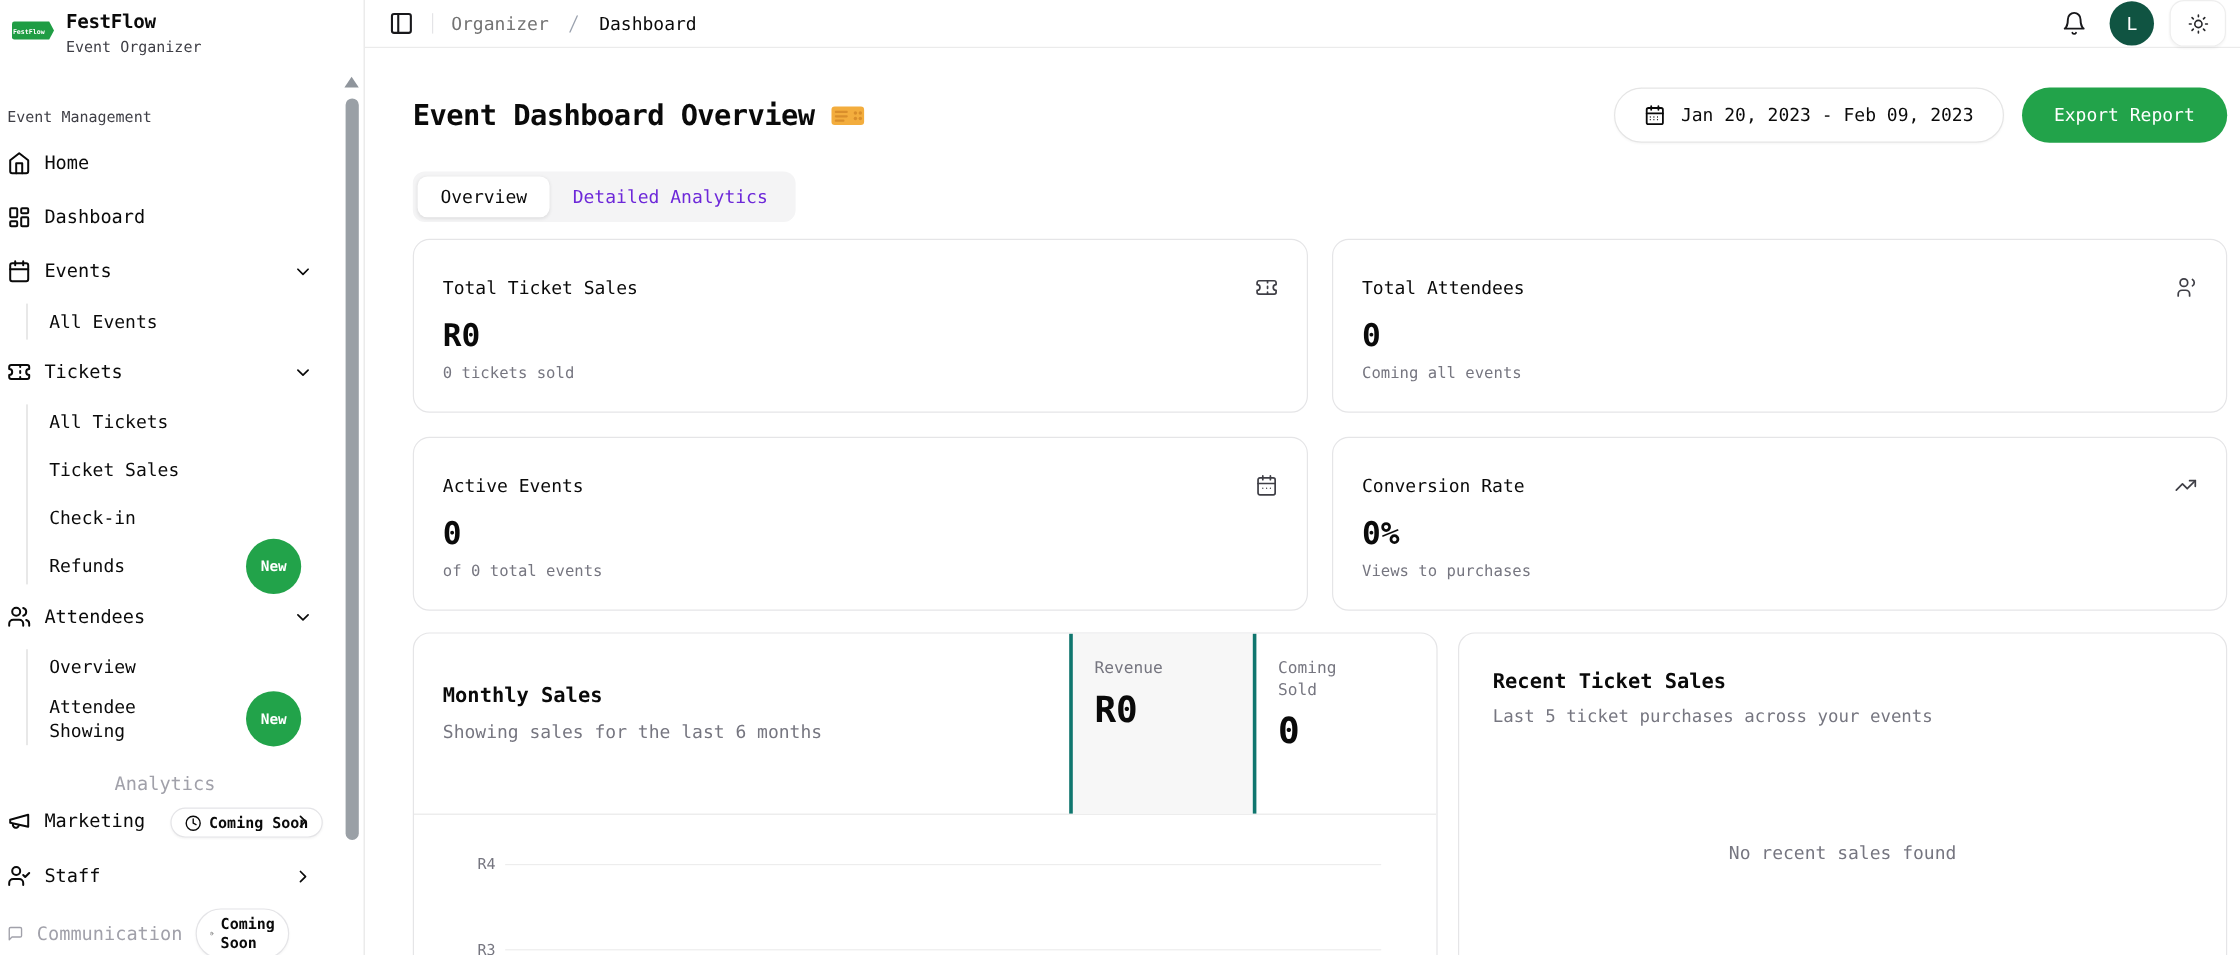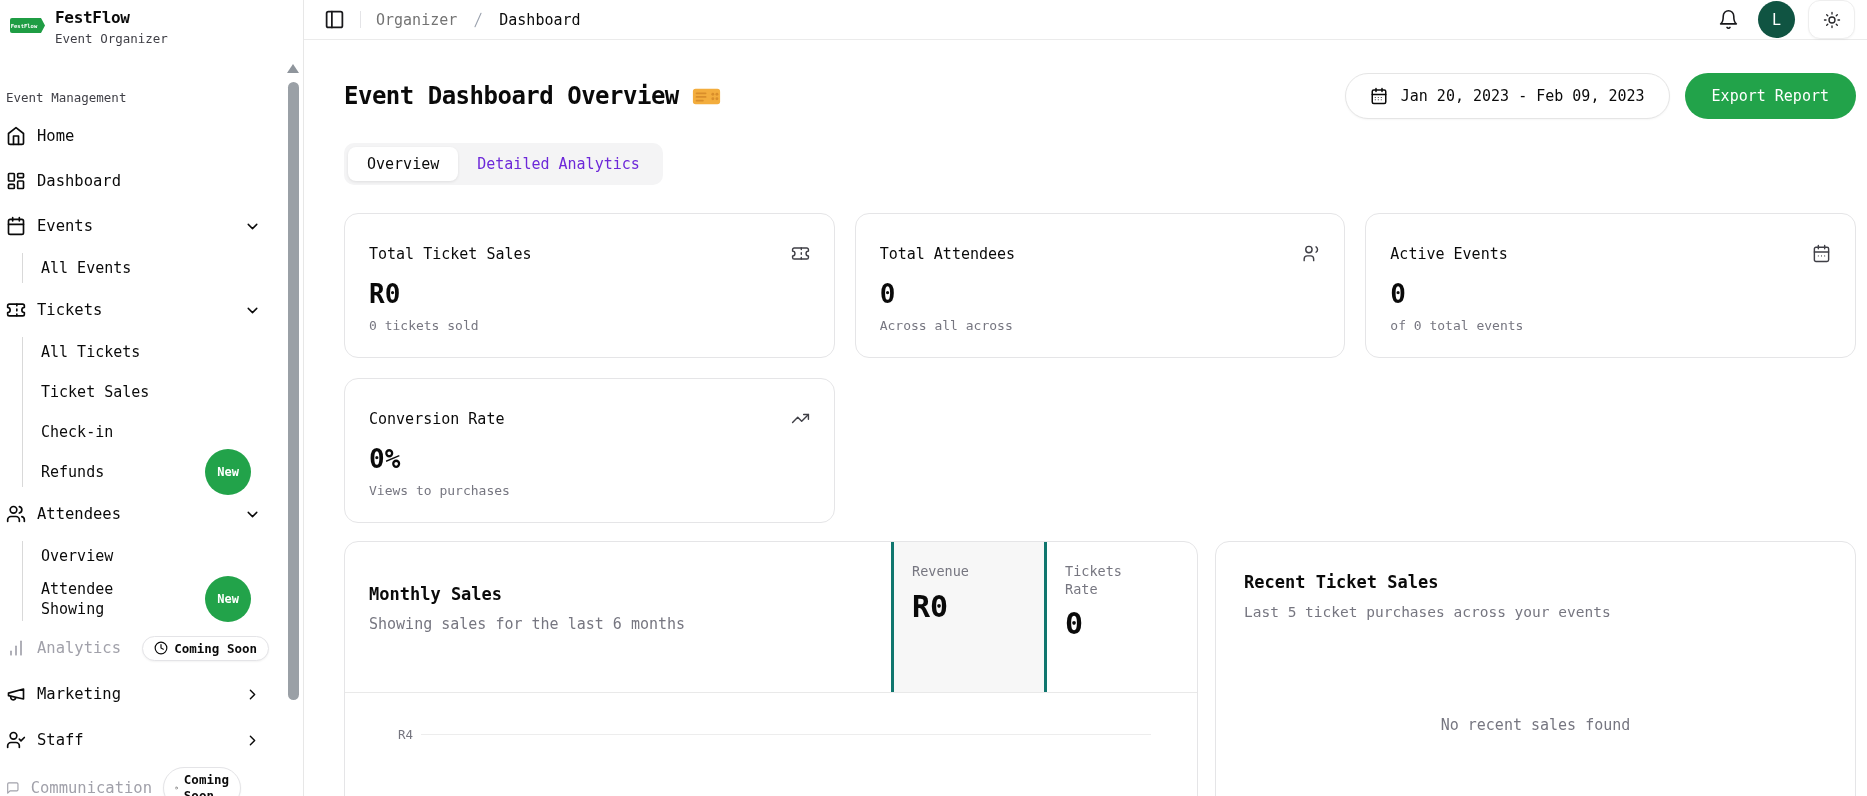--- a/index.html
+++ b/index.html
@@ -69,21 +69,21 @@
   .export-btn { height:46px; padding:0 27px; border:none; border-radius:24px;
                 background:#22a34a; color:#fff; font-size:15px;
                 font-family:"DejaVu Sans Mono",monospace; cursor:pointer; }
 
   .tabs { margin-top:24px; display:inline-flex; background:#f4f4f5; border-radius:10px;
           padding:4px; }
   .tab { font-size:15px; padding:8px 19px; border-radius:8px; cursor:pointer; }
   .tab.active { background:#fff; box-shadow:0 1px 3px rgba(0,0,0,.09); color:#0a0a0a; }
   .tab.inactive { color:#6d28d9; }
 
-  .stats { margin-top:28px; display:grid; grid-template-columns:repeat(3,1fr); gap:20px; }
+  .stats { margin-top:14px; display:grid; grid-template-columns:repeat(2,1fr); gap:20px; }
   .stat-card { border:1px solid #e5e5e7; border-radius:14px; padding:30px 24px 24px;
                background:#fff; }
   .stat-head { display:flex; align-items:center; justify-content:space-between; }
   .stat-title { font-size:15px; }
   .stat-ic { color:#3f3f46; display:flex; }
   .stat-value { font-size:26px; font-weight:bold; margin-top:16px; }
   .stat-sub { font-size:13px; color:#767680; margin-top:9px; }
 
   .panels { margin-top:18px; display:flex; gap:17px; align-items:flex-start; }
   .ms-panel { width:854px; min-width:854px; border:1px solid #e5e5e7; border-radius:14px;
@@ -215,21 +215,21 @@
       <div class="sublist">
         <div class="sub-row" style="margin-bottom:6px">
           <span class="lbl">Overview</span>
         </div>
         <div class="sub-row tall">
           <span class="lbl">Attendee Showing</span>
           <span class="badge-new">New</span>
         </div>
       </div>
 
-      <div class="nav-row muted" style="margin-bottom:16px; padding-right:26px;">
+      <div class="nav-row muted" style="margin-bottom:6px; padding-right:26px;flex-direction:column;">
         <svg class="ic" width="20" height="20" viewBox="0 0 24 24" fill="none" stroke="currentColor" stroke-width="2" stroke-linecap="round" stroke-linejoin="round">
             <line x1="12" x2="12" y1="20" y2="10"></line>
             <line x1="18" x2="18" y1="20" y2="4"></line>
             <line x1="6" x2="6" y1="20" y2="16"></line>
           </svg>
         <span class="lbl">Analytics</span>
         <span class="badge-soon">
           <svg width="14" height="14" viewBox="0 0 24 24" fill="none" stroke="currentColor" stroke-width="2" stroke-linecap="round" stroke-linejoin="round">
               <circle cx="12" cy="12" r="10"></circle>
               <polyline points="12 6 12 12 16 14"></polyline>
@@ -372,21 +372,21 @@
             <span class="stat-ic">
                 <svg width="19" height="19" viewBox="0 0 24 24" fill="none" stroke="currentColor" stroke-width="1.8" stroke-linecap="round" stroke-linejoin="round">
                   <path d="M16 21v-2a4 4 0 0 0-4-4H8a4 4 0 0 0-4 4v2"></path>
                   <circle cx="10" cy="7" r="4"></circle>
                   <path d="M20 8v6M23 11h-6" opacity="0"></path>
                   <path d="M19 3.6a4 4 0 0 1 0 6.8"></path>
                 </svg>
               </span>
           </div>
           <div class="stat-value">0</div>
-          <div class="stat-sub">Across all across</div>
+          <div class="stat-sub">Coming all events</div>
         </div>
         <div class="stat-card">
           <div class="stat-head">
             <span class="stat-title">Active Events</span>
             <span class="stat-ic">
                 <svg width="19" height="19" viewBox="0 0 24 24" fill="none" stroke="currentColor" stroke-width="1.8" stroke-linecap="round" stroke-linejoin="round">
                   <rect width="18" height="18" x="3" y="4" rx="2"></rect>
                   <path d="M16 2v4M8 2v4M3 10h18"></path>
                   <path d="M8 15h.01M12 15h.01M16 15h.01" stroke-width="1.4"></path>
                 </svg>
@@ -416,21 +416,21 @@
           <div class="ms-head">
             <div class="ms-head-left">
               <div class="ms-title">Monthly Sales</div>
               <div class="ms-sub">Showing sales for the last 6 months</div>
             </div>
             <div class="ms-cell active c1">
               <div class="ms-label">Revenue</div>
               <div class="ms-value">R0</div>
             </div>
             <div class="ms-cell c2">
-              <div class="ms-label">Tickets Rate</div>
+              <div class="ms-label">Coming Sold</div>
               <div class="ms-value">0</div>
             </div>
           </div>
           <div class="chart">
             <div class="gridrow" style="top:41px">
               <span class="tick">R4</span>
                 <span class="line"></span>
             </div>
             <div class="gridrow" style="top:112px">
               <span class="tick">R3</span>

